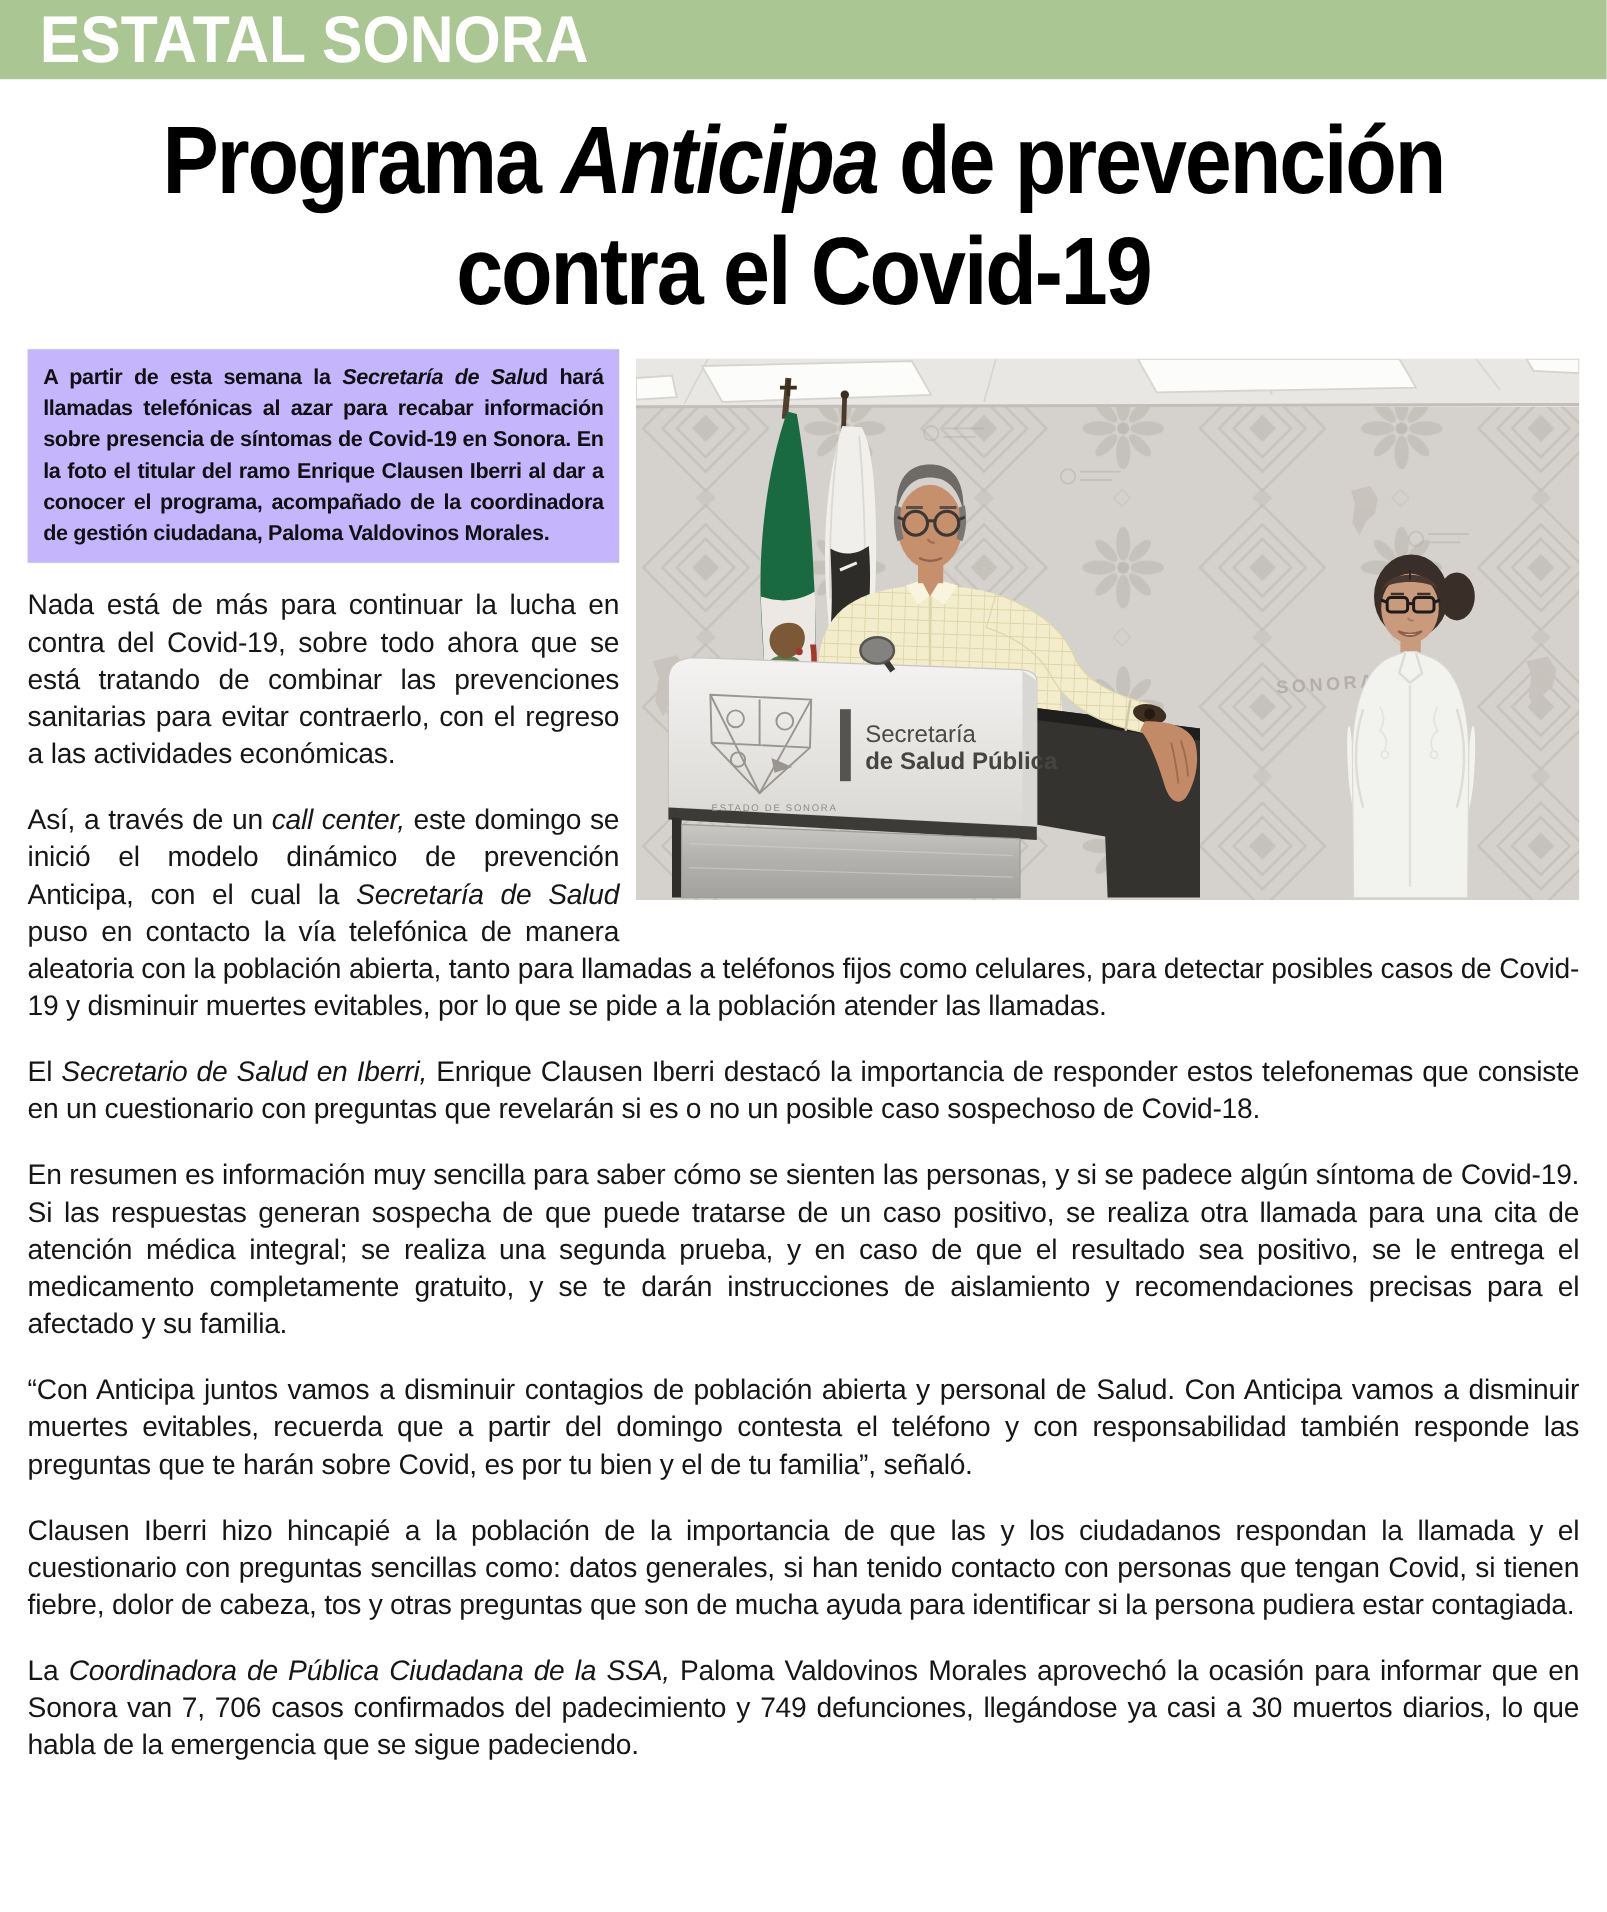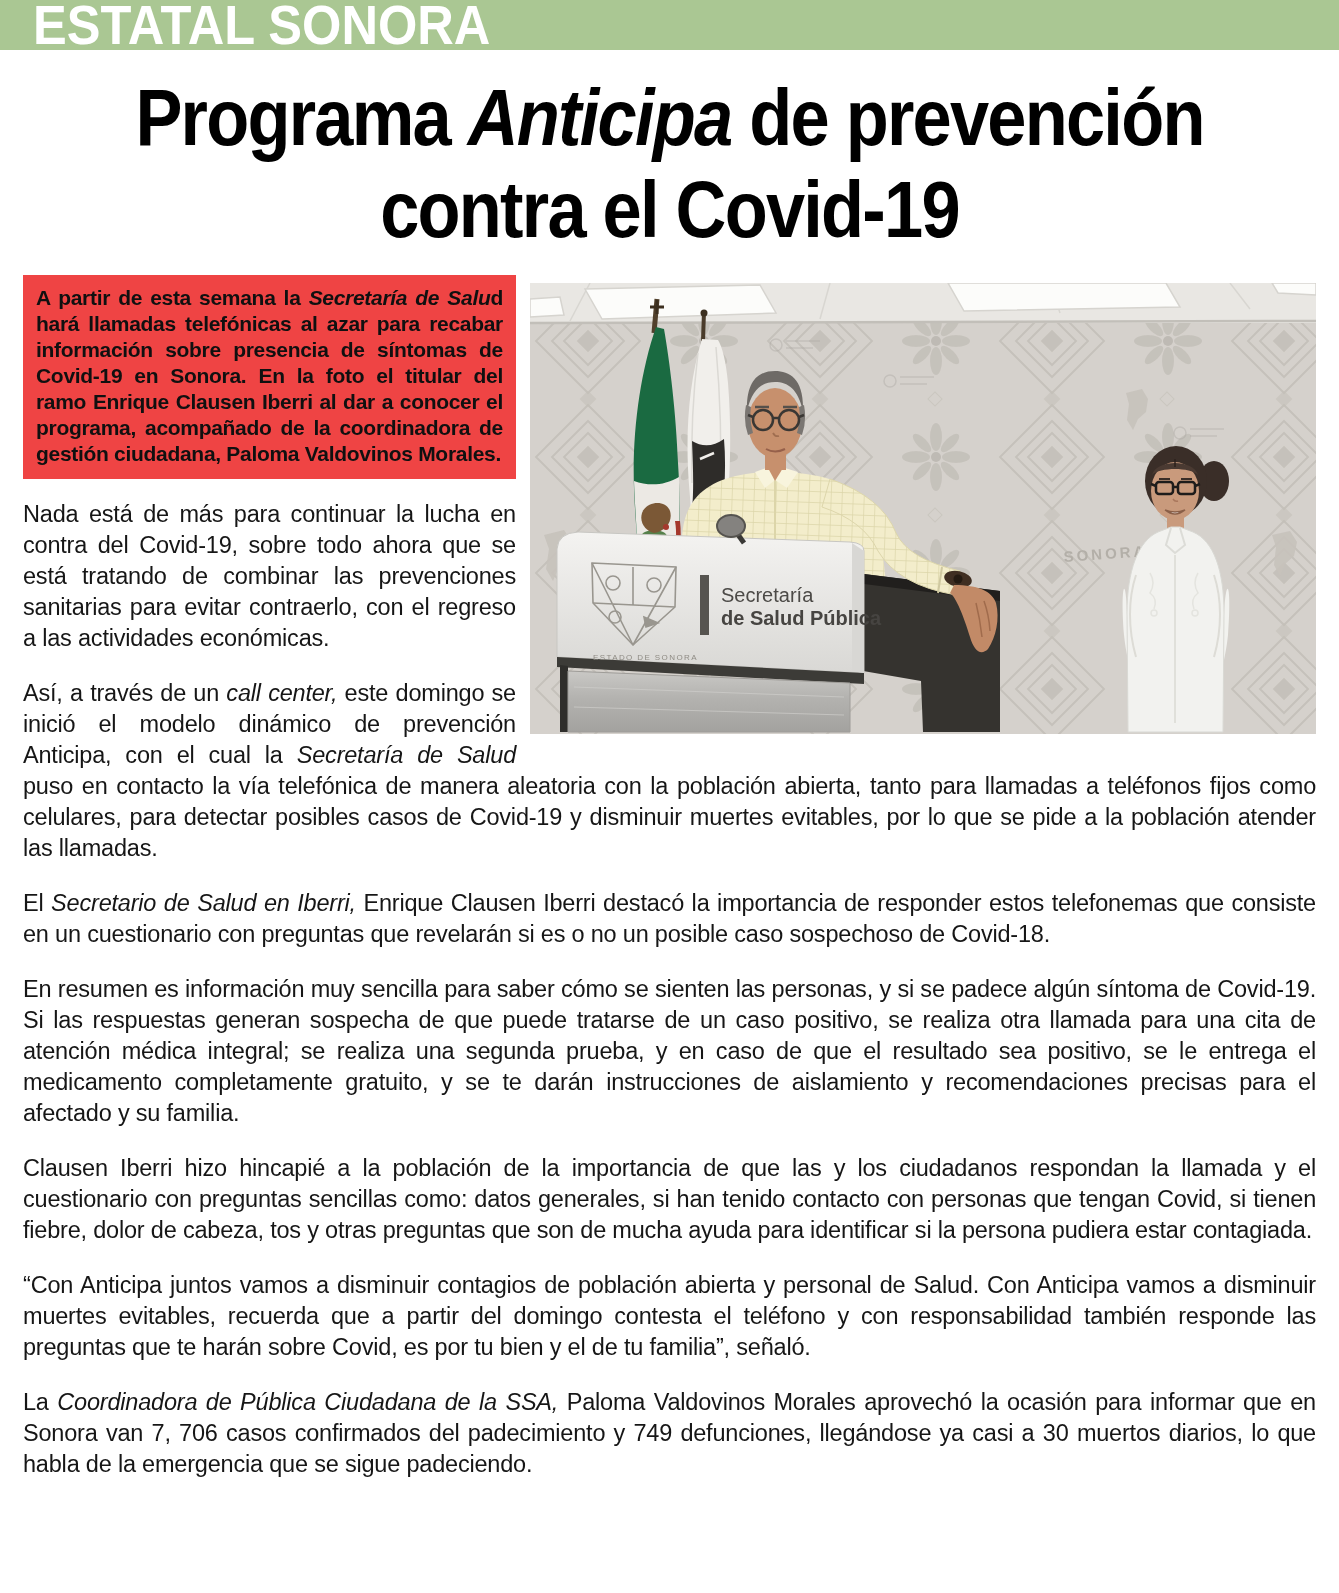--- a/index.html
+++ b/index.html
@@ -1,41 +1,41 @@
 <!DOCTYPE html>
 <html><head>
 <meta charset="utf-8">
 <style>
   html,body{margin:0;padding:0;}
   body{
     width:1339px;min-height:1593px;background:#ffffff;
     font-family:"Liberation Sans",sans-serif;color:#161616;
   }
-  .kicker{height:50px;background:#aac793;display:flex;align-items:center;}
+  .kicker{height:66px;background:#aac793;display:flex;align-items:center;}
   .kicker-label{
     padding-left:36px;font-size:55px;font-weight:bold;color:#ffffff;
     letter-spacing:0;line-height:70px;white-space:nowrap;
     transform:scaleX(0.92);transform-origin:left center;
   }
   .headline{
     margin:22px 30px 12px;text-align:center;font-size:80px;font-weight:bold;
     letter-spacing:-2px;line-height:92px;color:#000;
     transform:scaleX(0.88);transform-origin:center top;
   }
   .hl-line{display:block;}
   .article{padding:0 23px;}
   .photo-frame{
     float:right;width:786px;height:451px;margin:8px 0 14px 14px;
     background:#d5d1cc;overflow:hidden;
   }
   .photo-frame svg{display:block;width:100%;height:100%;}
   .caption-box{
     overflow:hidden; 
-    background:#ef4444;margin:19px 0 20px;padding:10px 13px 12px;
-    font-weight:bold;font-size:21px;line-height:26px;letter-spacing:-0.3px;
+    background:#c4b5fd;margin:19px 0 20px;padding:10px 13px 12px;
+    font-weight:bold;font-size:18px;line-height:26px;letter-spacing:-0.3px;
     color:#101010;text-align:justify;
   }
   .article p{
     font-size:23.5px;line-height:31px;margin:0 0 24px;text-align:justify;
     letter-spacing:-0.2px;
   }
   .it{font-style:italic;}
 </style>
 </head>
 <body>
@@ -255,16 +255,16 @@
       </g>
     </svg>
   </figure>
 
   <div class="caption-box"><span>A partir de esta semana la </span><span class="it">Secretaría de Salu</span><span>d hará llamadas telefónicas al azar para recabar información sobre presencia de síntomas de Covid-19 en Sonora. En la foto el titular del ramo Enrique Clausen Iberri al dar a conocer el programa, acompañado de la coordinadora de gestión ciudadana, Paloma Valdovinos Morales.</span></div>
 
   <p><span>Nada está de más para continuar la lucha en contra del Covid-19, sobre todo ahora que se está tratando de combinar las prevenciones sanitarias para evitar contraerlo, con el regreso a las actividades económicas.</span></p>
   <p><span>Así, a través de un </span><span class="it">call center,</span><span> este domingo se inició el modelo dinámico de prevención Anticipa, con el cual la </span><span class="it">Secretaría de Salud</span><span> puso en contacto la vía telefónica de manera aleatoria con la población abierta, tanto para llamadas a teléfonos fijos como celulares, para detectar posibles casos de Covid-19 y disminuir muertes evitables, por lo que se pide a la población atender las llamadas.</span></p>
   <p><span>El </span><span class="it">Secretario de Salud en Iberri,</span><span> Enrique Clausen Iberri destacó la importancia de responder estos telefonemas que consiste en un cuestionario con preguntas que revelarán si es o no un posible caso sospechoso de Covid-18.</span></p>
   <p><span>En resumen es información muy sencilla para saber cómo se sienten las personas, y si se padece algún síntoma de Covid-19. Si las respuestas generan sospecha de que puede tratarse de un caso positivo, se realiza otra llamada para una cita de atención médica integral; se realiza una segunda prueba, y en caso de que el resultado sea positivo, se le entrega el medicamento completamente gratuito, y se te darán instrucciones de aislamiento y recomendaciones precisas para el afectado y su familia.</span></p>
+  <p><span>“Con Anticipa juntos vamos a disminuir contagios de población abierta y personal de Salud. Con Anticipa vamos a disminuir muertes evitables, recuerda que a partir del domingo contesta el teléfono y con responsabilidad también responde las preguntas que te harán sobre Covid, es por tu bien y el de tu familia”, señaló.</span></p>
   <p><span>Clausen Iberri hizo hincapié a la población de la importancia de que las y los ciudadanos respondan la llamada y el cuestionario con preguntas sencillas como: datos generales, si han tenido contacto con personas que tengan Covid, si tienen fiebre, dolor de cabeza, tos y otras preguntas que son de mucha ayuda para identificar si la persona pudiera estar contagiada.</span></p>
-  <p><span>“Con Anticipa juntos vamos a disminuir contagios de población abierta y personal de Salud. Con Anticipa vamos a disminuir muertes evitables, recuerda que a partir del domingo contesta el teléfono y con responsabilidad también responde las preguntas que te harán sobre Covid, es por tu bien y el de tu familia”, señaló.</span></p>
   <p><span>La </span><span class="it">Coordinadora de Pública Ciudadana de la SSA,</span><span> Paloma Valdovinos Morales aprovechó la ocasión para informar que en Sonora van 7, 706 casos confirmados del padecimiento y 749 defunciones, llegándose ya casi a 30 muertos diarios, lo que habla de la emergencia que se sigue padeciendo.</span></p>
 </div>
 
 </body></html>

